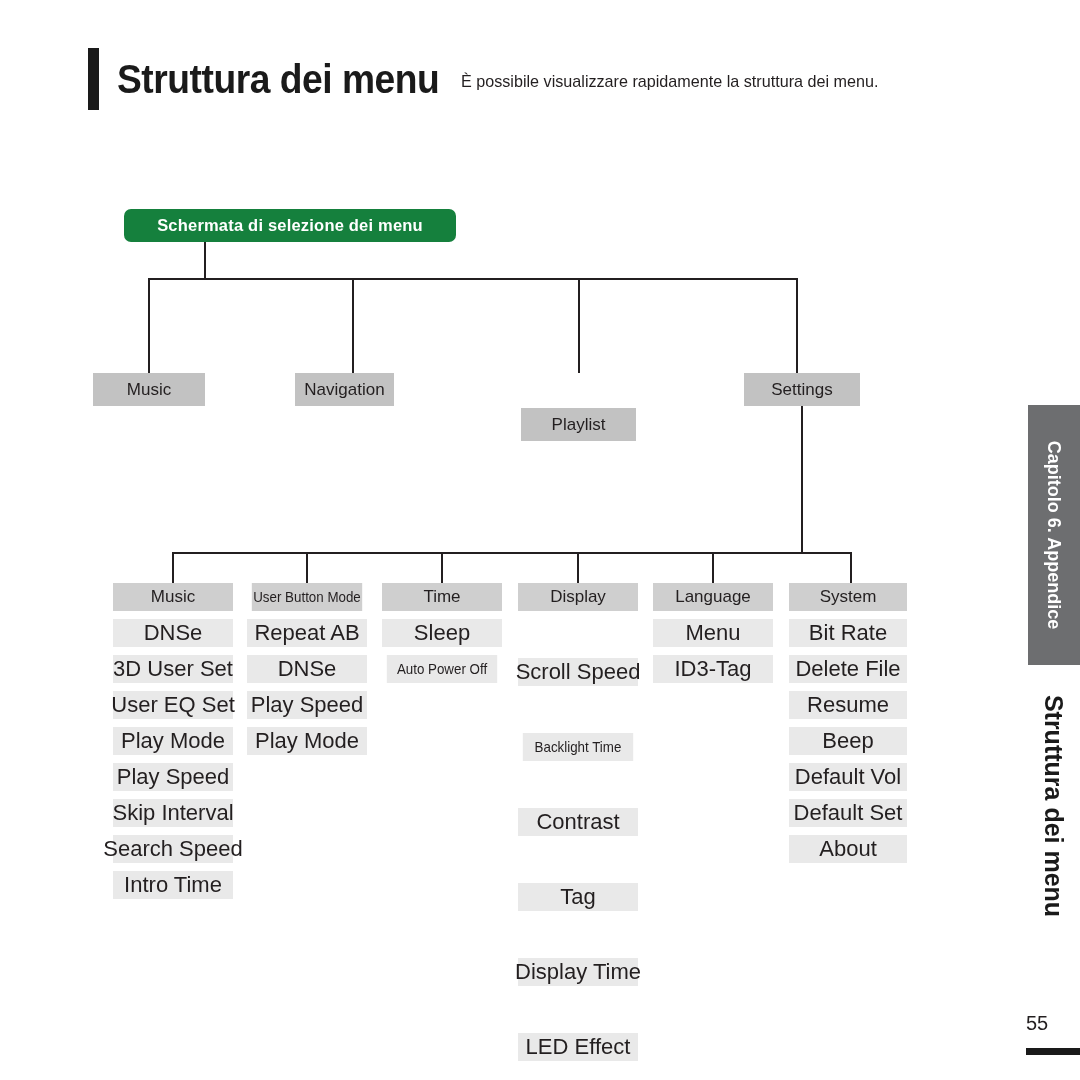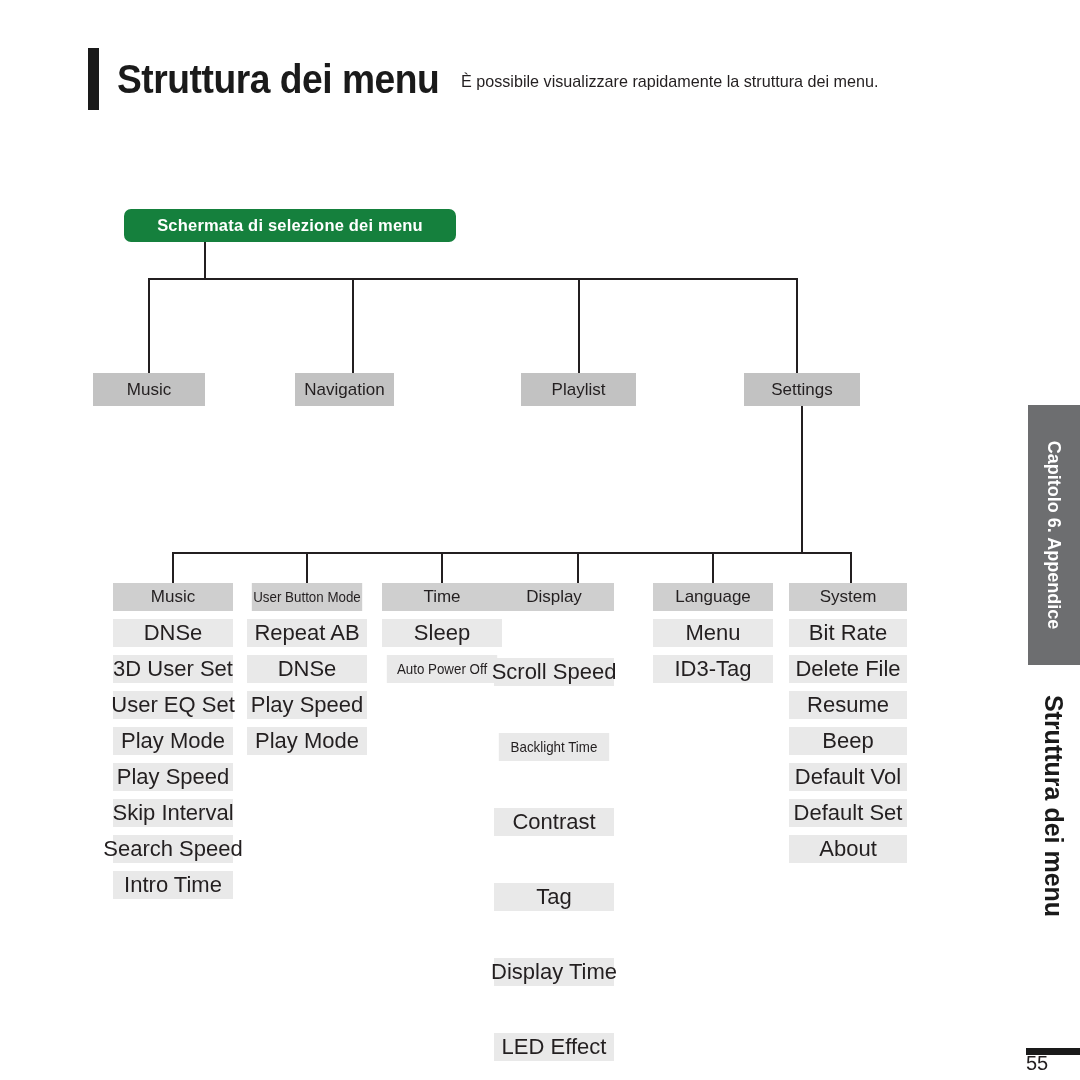--- a/index.html
+++ b/index.html
@@ -168,21 +168,21 @@
     color: #1a1a1a;
     font-size: 25px;
     font-weight: bold;
     white-space: nowrap;
     transform: rotate(90deg);
     transform-origin: 26px 26px;
   }
   #page-number {
     position: absolute;
     left: 1026px;
-    top: 1052px;
+    top: 1012px;
     font-size: 20px;
     color: #231f20;
   }
   #page-number-rule {
     position: absolute;
     left: 1026px;
     top: 1048px;
     width: 54px;
     height: 7px;
     background: #1a1a1a;
@@ -211,21 +211,21 @@
   <div class="line-v" style="left:352px; top:278px; height:95px;"></div>
   <div class="line-v" style="left:578px; top:278px; height:95px;"></div>
   <div class="line-v" style="left:796px; top:278px; height:95px;"></div>
 
   <div class="l1-box" style="left:93px; width:112px;">
     <span>Music</span>
   </div>
   <div class="l1-box" style="left:295px; width:99px;">
     <span>Navigation</span>
   </div>
-  <div class="l1-box" style="left:521px; width:115px;">
+  <div class="l1-box" style="left:521px; width:115px;margin-top:35px;">
     <span>Playlist</span>
   </div>
   <div class="l1-box" style="left:744px; width:116px;">
     <span>Settings</span>
   </div>
 
   <div class="line-v" style="left:801px; top:406px; height:147px;"></div>
 
   <div class="line-h" style="left:172px; top:552px; width:680px;"></div>
 
@@ -289,21 +289,21 @@
       <span>Time</span>
     </div>
     <div class="l2-item">
       <span>Sleep</span>
     </div>
     <div class="l2-item narrow">
       <span>Auto Power Off</span>
     </div>
   </div>
 
-  <div class="l2-col" style="left:494px; width:120px;gap:47px;">
+  <div class="l2-col" style="left:518px; width:120px;gap:47px;">
     <div class="l2-head">
       <span>Display</span>
     </div>
     <div class="l2-item">
       <span>Scroll Speed</span>
     </div>
     <div class="l2-item narrow">
       <span>Backlight Time</span>
     </div>
     <div class="l2-item">

